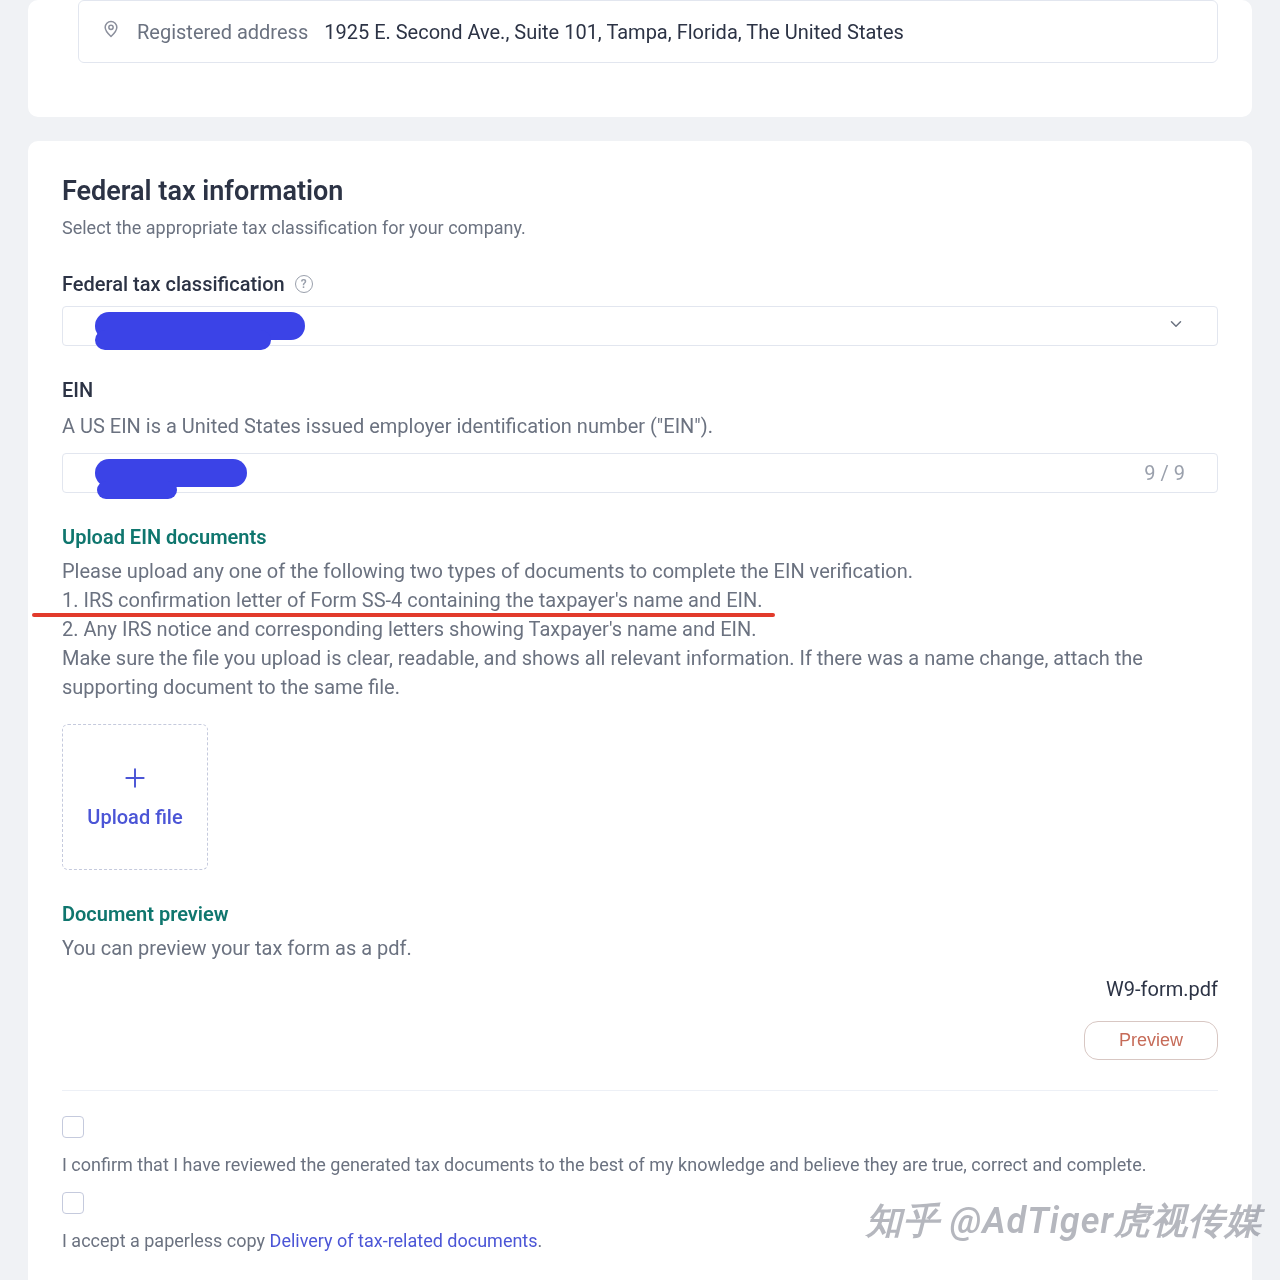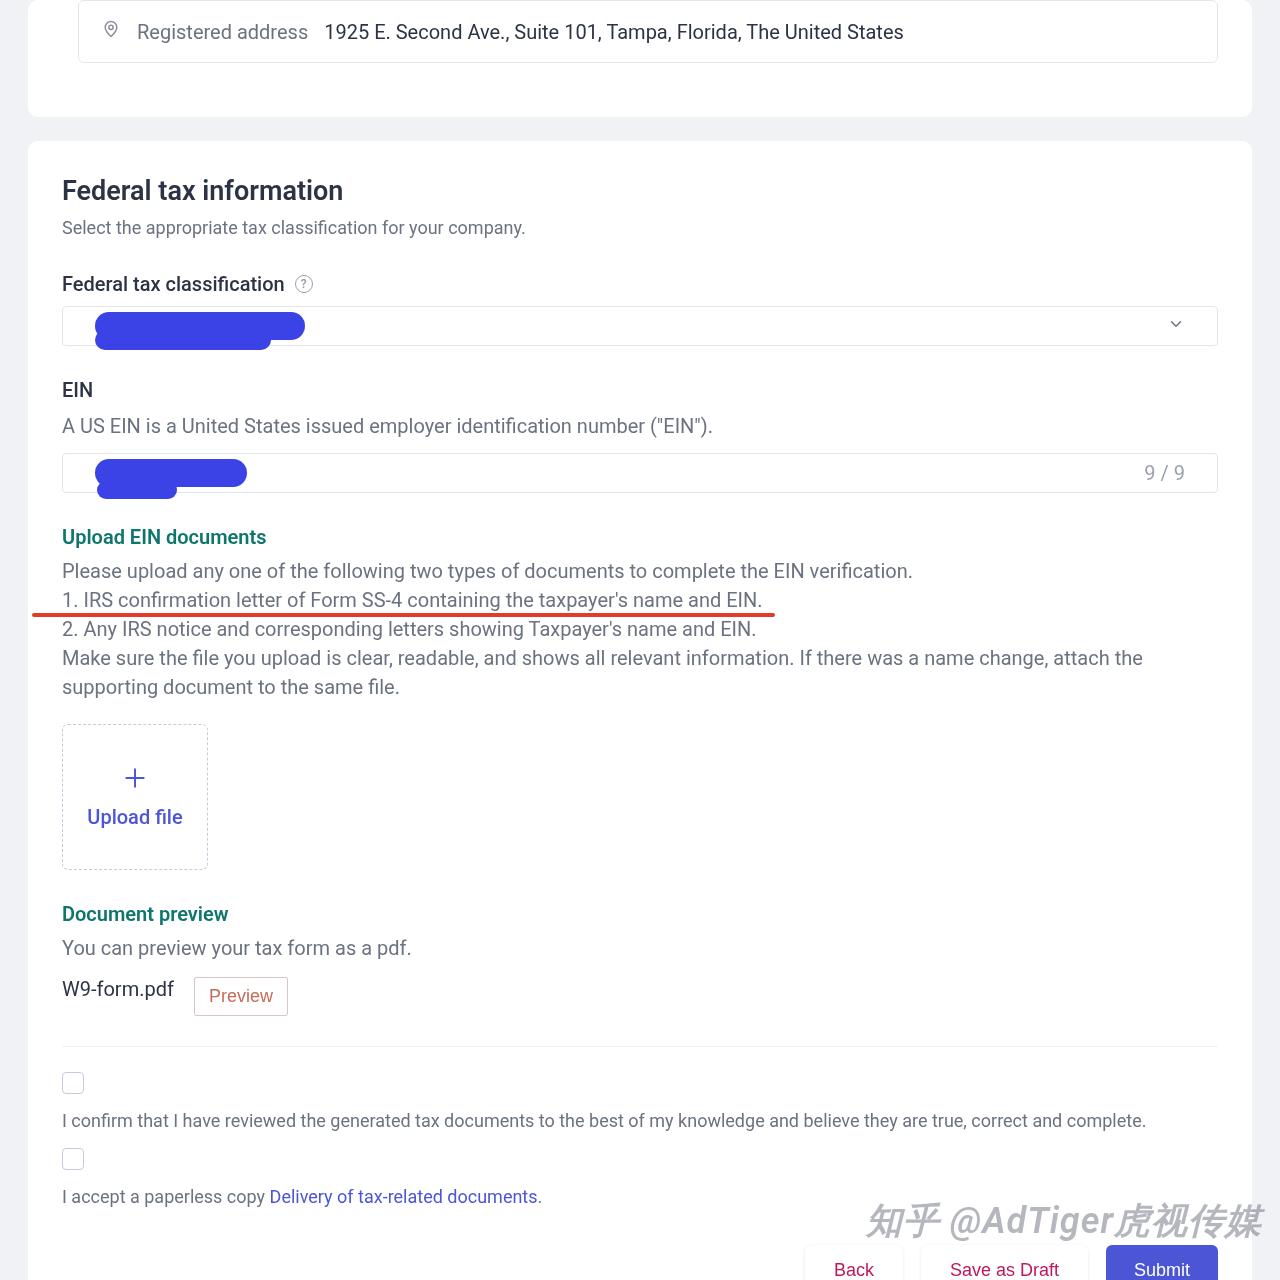--- a/index.html
+++ b/index.html
@@ -79,24 +79,24 @@
     .redline { position:absolute; left:-30px; right:-12px; bottom:-5px; height:4px; background:#e23a2b; border-radius:2px; }
 
     .upload-box {
       margin-top: 22px; width: 146px; height: 146px; border: 1.5px dashed #c5cadd; border-radius: 6px;
       display: flex; flex-direction: column; align-items: center; justify-content: center; gap: 10px;
       cursor: pointer;
     }
     .plus-icon { color:#4b55d6; }
     .upload-box .lbl { color:#4b55d6; font-size:20px; font-weight:500; text-align:center; line-height:1.25; }
 
-    .preview-row { display:flex; align-items:flex-start; gap:20px; margin-top:10px; }
+    .preview-row { display:flex; align-items:flex-end; gap:20px; margin-top:10px;flex-direction:column; }
     .file-name { font-size:20px; color:#2c3345; }
     .preview-btn {
-      border:1.5px solid #d8c7c3; color:#c66b58; background:#fff; border-radius:2px; padding:8px 14px;
+      border:1.5px solid #d8c7c3; color:#c66b58; background:#fff; border-radius:14px; padding:8px 34px;
       font-size:18px; cursor:pointer;
     }
 
     .divider { border:none; border-top:1px solid #edf0f6; margin: 30px 0 24px 0; }
 
     .check-row { display:flex; align-items:flex-start; gap:14px; margin-bottom:14px;flex-direction:column; }
     .checkbox {
       width:22px; height:22px; border:1.5px solid #c5cadd; border-radius:4px; background:#fff; flex-shrink:0; margin-top:1px;
       cursor:pointer;
     }

